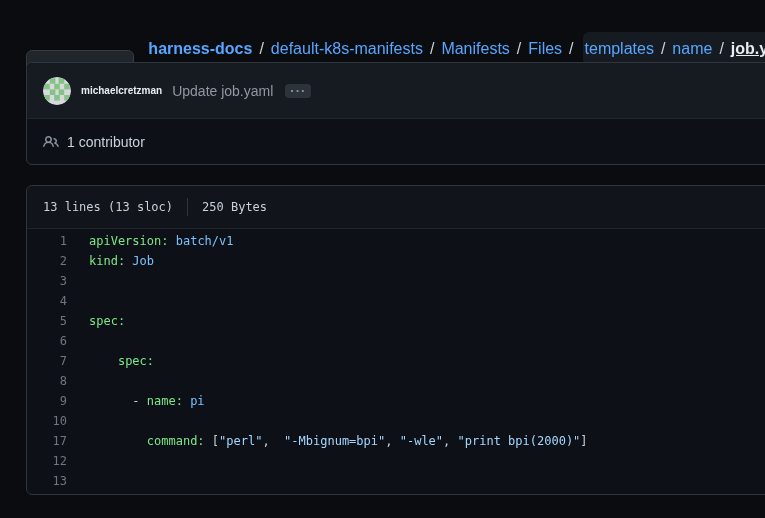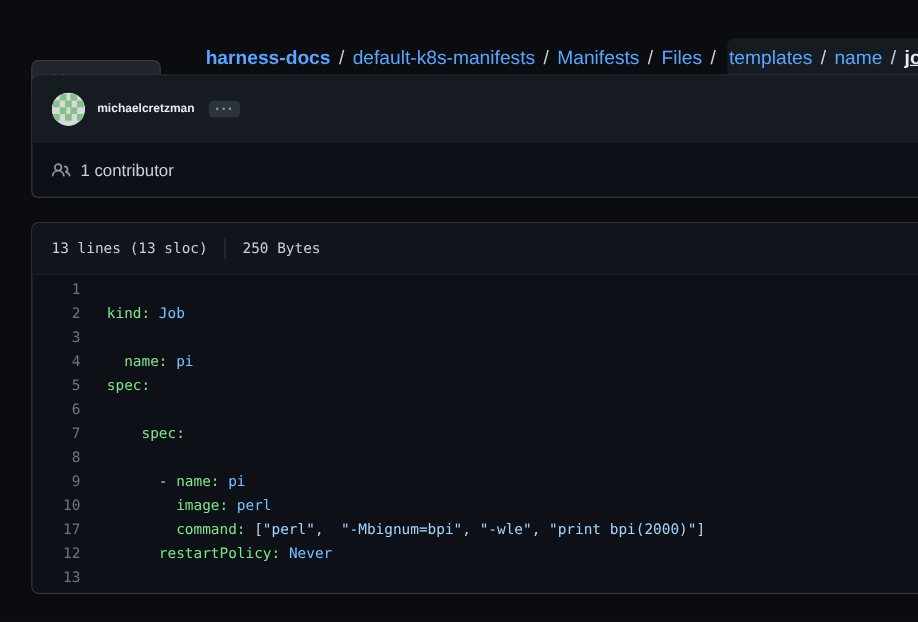--- a/index.html
+++ b/index.html
@@ -21,21 +21,21 @@
     display:inline-flex; align-items:center; gap:8px;
     background:#21262d; border:1px solid #363b42; border-radius:6px;
     height:38px; padding:0 14px;
     color:var(--text_primary,#e6edf3); font-size:14px; cursor:pointer;margin-top:40px;
   }
   .branch-btn svg { fill:#8b949e; }
   .breadcrumb {
     display:flex; align-items:center; font-size:16px; height:38px;
   }
   .crumb-link { color:var(--link,#58a6ff); text-decoration:none; }
-  .crumb-link.repo { font-weight:700;margin-left:23px; }
+  .crumb-link.repo { font-weight:700; }
   .crumb-current { color:var(--text_primary,#e6edf3); font-weight:700; }
   .crumb-sep { color:#c9d1d9; padding:0 7px; }
   .crumb-pill {
     display:inline-flex; align-items:center;
     background:var(--panel_header_bg,#161b22);
     border-radius:6px; padding:8px 10px 8px 2px; margin-left:2px;
   }
 
   
   .box {
@@ -149,20 +149,21 @@
           <rect x="11.2" y="6.8" width="5.6" height="5.6"></rect>
           <rect x="6.8" y="12.4" width="5.6" height="5.6"></rect>
             <rect x="15.6" y="12.4" width="5.6" height="5.6"></rect>
           <rect x="11.2" y="18" width="5.6" height="5.6"></rect>
           <rect x="1.2" y="18" width="5.6" height="5.6"></rect>
             <rect x="21.2" y="18" width="5.6" height="5.6"></rect>
         </g>
       </g>
     </svg>
     <a class="commit-author" href="#">michaelcretzman</a>
+    <a class="commit-message" href="#">Update job.yaml</a>
     <button class="ellipsis-btn">···</button>
   </div>
   <div class="contrib-row">
     <span style="display:inline-flex;">
       <svg width="16" height="16" viewBox="0 0 16 16">
           <path d="M2 5.5a3.5 3.5 0 1 1 5.898 2.549 5.508 5.508 0 0 1 3.034 4.084.75.75 0 1 1-1.482.235 4 4 0 0 0-7.9 0 .75.75 0 0 1-1.482-.236A5.507 5.507 0 0 1 3.102 8.05 3.493 3.493 0 0 1 2 5.5ZM11 4a3.001 3.001 0 0 1 2.22 5.018 5.01 5.01 0 0 1 2.56 3.012.749.749 0 0 1-.885.954.752.752 0 0 1-.549-.514 3.507 3.507 0 0 0-2.522-2.372.75.75 0 0 1-.574-.73v-.352a.75.75 0 0 1 .416-.672A1.5 1.5 0 0 0 11 5.5.75.75 0 0 1 11 4Zm-5.5-.5a2 2 0 1 0-.001 3.999A2 2 0 0 0 5.5 3.5Z"></path>
         </svg>
     </span>
     <span>1 contributor</span>
   </div>
@@ -170,31 +171,31 @@
 
 <div class="box file-box">
   <div class="file-header">
     <span>13 lines (13 sloc)</span>
     <span class="fh-divider"></span>
     <span>250 Bytes</span>
   </div>
   <div class="code-area">
       <div class="code-line">
         <div class="ln">1</div>
+        <div class="code-text"><span class="seg-key">apiVersion:</span><span class="seg-val"> batch/v1</span></div>
       </div>
       <div class="code-line">
         <div class="ln">2</div>
         <div class="code-text"><span class="seg-key">kind:</span><span class="seg-val"> Job</span></div>
       </div>
       <div class="code-line">
         <div class="ln">3</div>
       </div>
       <div class="code-line">
         <div class="ln">4</div>
-        <div class="code-text"><span class="seg-punct">  </span><span class="seg-key">name:</span><span class="seg-val"> pi</span></div>
       </div>
       <div class="code-line">
         <div class="ln">5</div>
         <div class="code-text"><span class="seg-key">spec:</span></div>
       </div>
       <div class="code-line">
         <div class="ln">6</div>
       </div>
       <div class="code-line">
         <div class="ln">7</div>
@@ -202,27 +203,25 @@
       </div>
       <div class="code-line">
         <div class="ln">8</div>
       </div>
       <div class="code-line">
         <div class="ln">9</div>
         <div class="code-text"><span class="seg-punct">      - </span><span class="seg-key">name:</span><span class="seg-val"> pi</span></div>
       </div>
       <div class="code-line">
         <div class="ln">10</div>
-        <div class="code-text"><span class="seg-punct">        </span><span class="seg-key">image:</span><span class="seg-val"> perl</span></div>
       </div>
       <div class="code-line">
         <div class="ln">17</div>
         <div class="code-text"><span class="seg-punct">        </span><span class="seg-key">command:</span><span class="seg-punct"> [</span><span class="seg-str">"perl"</span><span class="seg-punct">,  </span><span class="seg-str">"-Mbignum=bpi"</span><span class="seg-punct">, </span><span class="seg-str">"-wle"</span><span class="seg-punct">, </span><span class="seg-str">"print bpi(2000)"</span><span class="seg-punct">]</span></div>
       </div>
       <div class="code-line">
         <div class="ln">12</div>
-        <div class="code-text"><span class="seg-punct">      </span><span class="seg-key">restartPolicy:</span><span class="seg-val"> Never</span></div>
       </div>
       <div class="code-line">
         <div class="ln">13</div>
       </div>
     </div>
 </div>
 
 </body></html>

